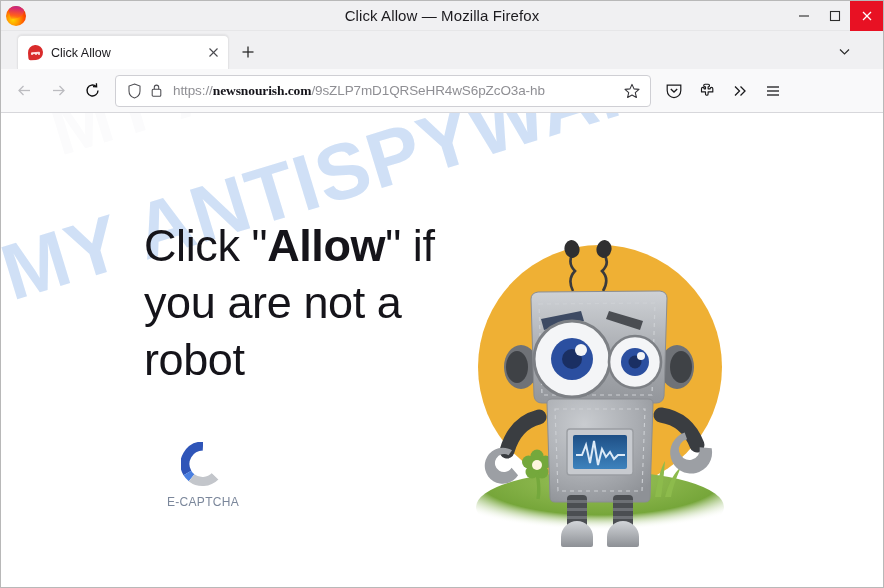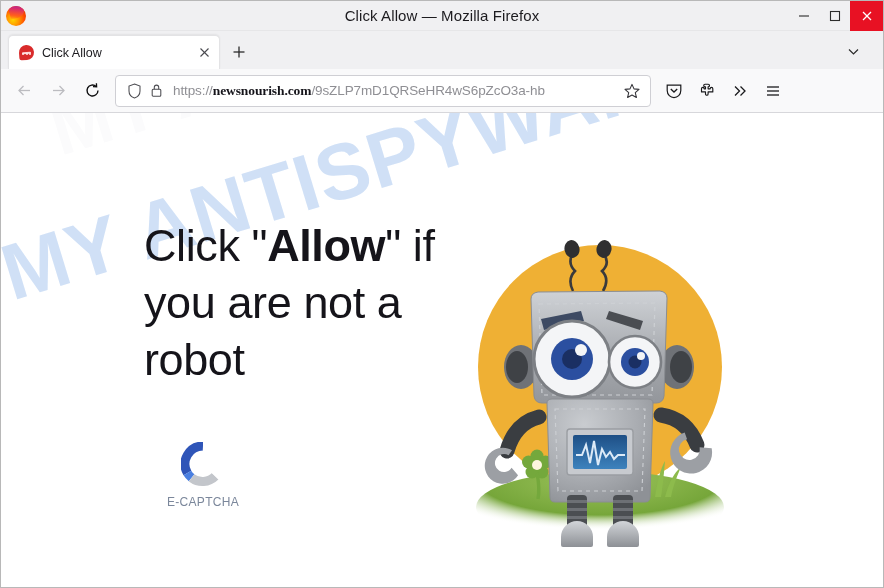--- a/index.html
+++ b/index.html
@@ -62,21 +62,21 @@
   }
   .wc svg { display: block; }
   .wc-close { background: #e81123; width: 33px; }
   .wc-close svg { stroke: #ffffff; }
 
   
   .tabstrip {
     height: 38px; min-height: 38px;
     background: #f0f0f2;
     display: flex; align-items: flex-end;
-    padding: 0 7px;
+    padding: 0 16px;
     position: relative;
   }
   .tab {
     height: 34px;
     width: 212px;
     background: #ffffff;
     border-radius: 5px 5px 0 0;
     display: flex; align-items: center;
     padding: 0 6px 0 10px;
     box-shadow: 0 -1px 2px rgba(0,0,0,.06);

